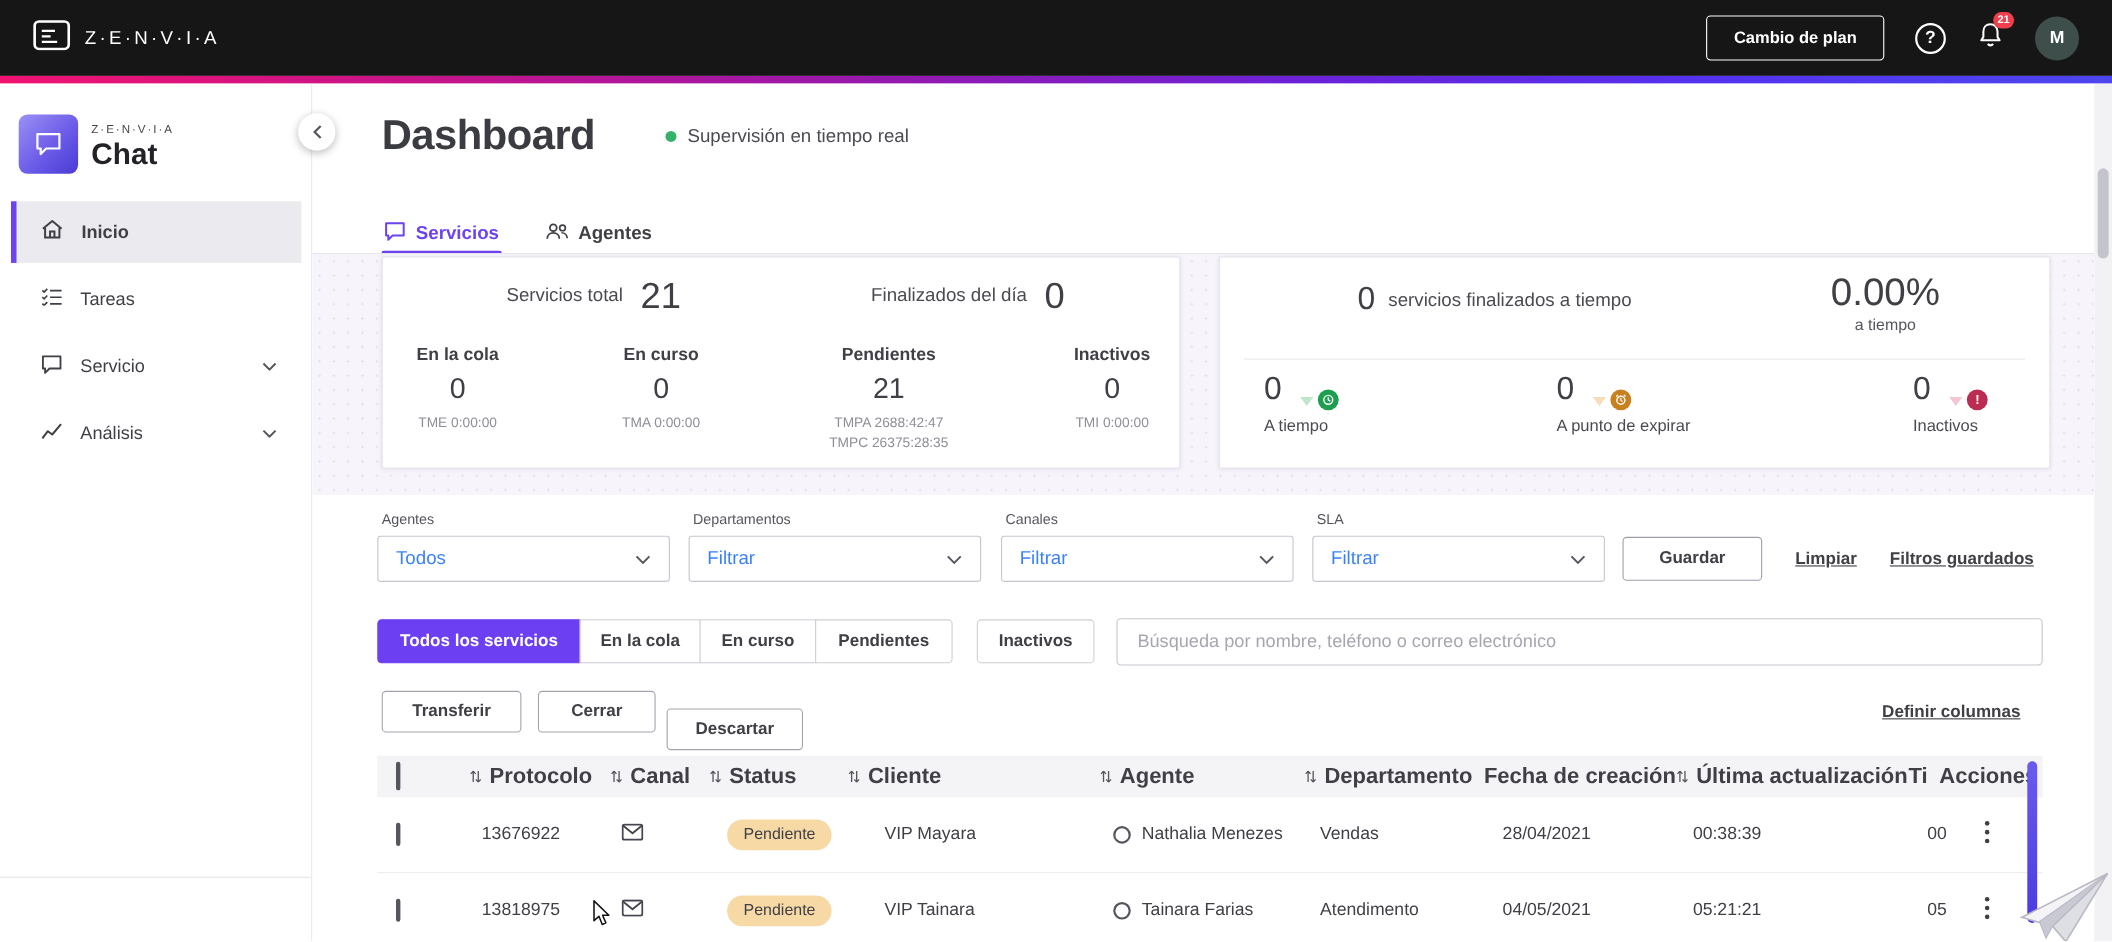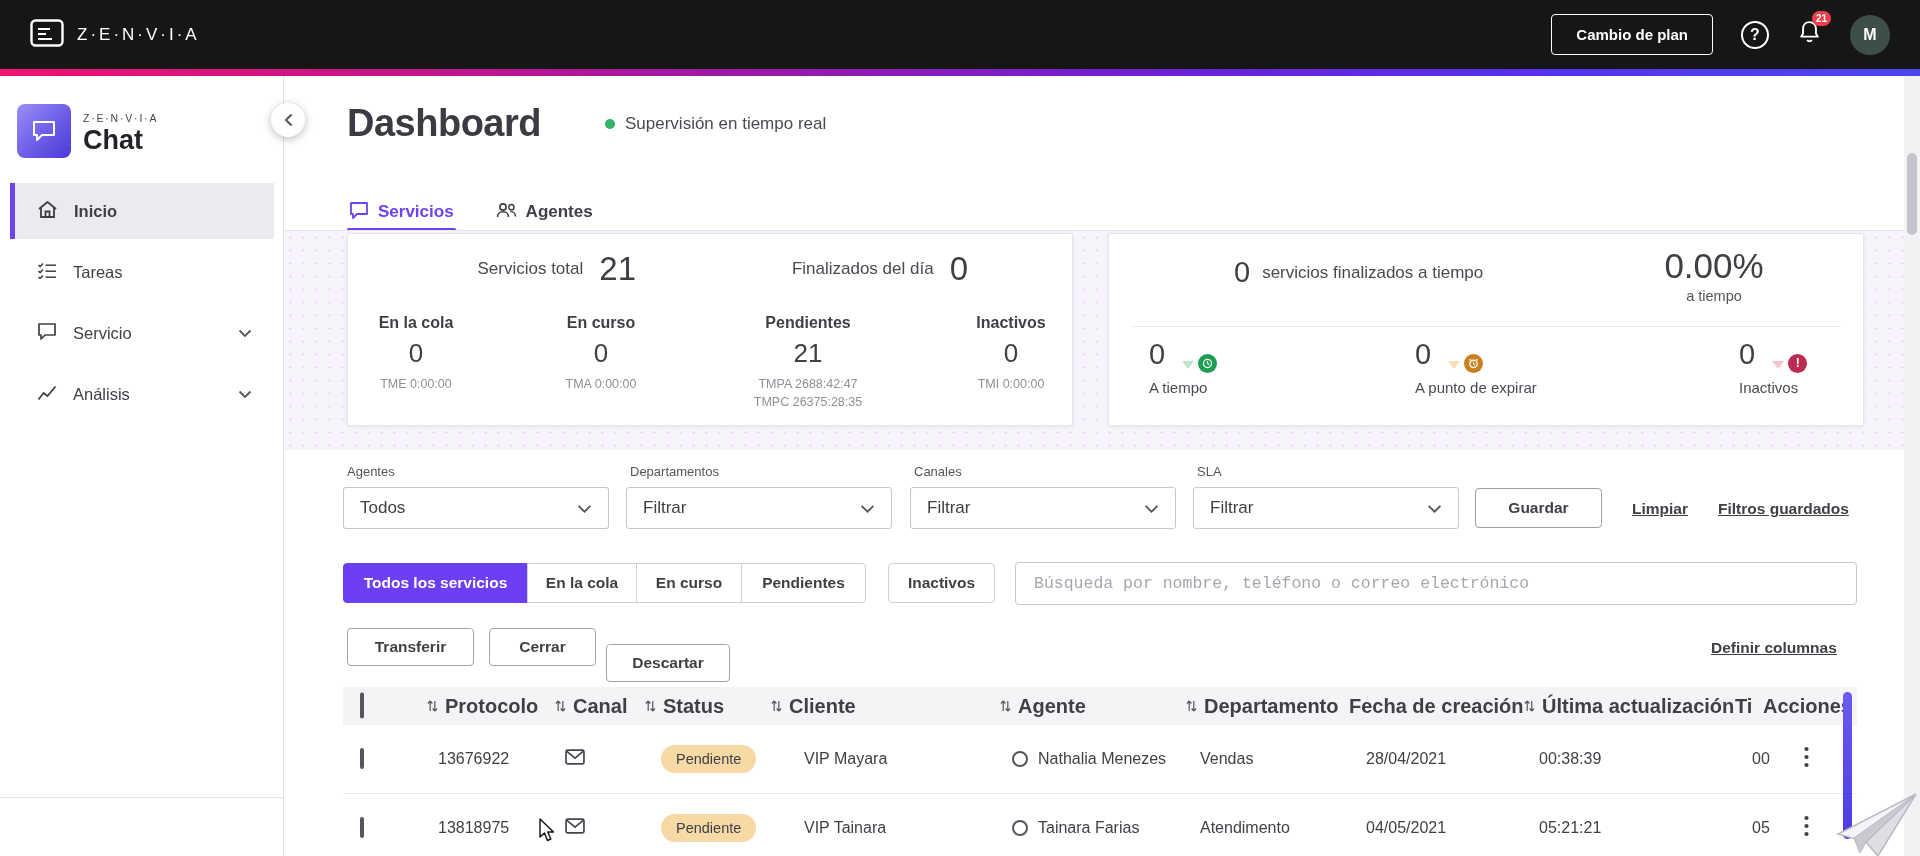--- a/index.html
+++ b/index.html
@@ -95,42 +95,42 @@
   .sla-body { width:32px; height:24px; border-radius:7px; }
   .sla-tail { position:absolute; left:5px; top:22px; width:0; height:0; border:6px solid transparent; border-top-width:8px; }
   .sla-badge { position:absolute; right:-2px; bottom:-2px; width:19px; height:19px; border-radius:50%;
                display:flex; align-items:center; justify-content:center; color:#fff; font-size:12px; font-weight:700; }
   .sla-green  .sla-body{background:#BFE5CB} .sla-green  .sla-tail{border-top-color:#BFE5CB} .sla-green  .sla-badge{background:#1E9E50}
   .sla-orange .sla-body{background:#F7DDB9} .sla-orange .sla-tail{border-top-color:#F7DDB9} .sla-orange .sla-badge{background:#C9801F}
   .sla-red    .sla-body{background:#F3C6D2} .sla-red    .sla-tail{border-top-color:#F3C6D2} .sla-red    .sla-badge{background:#BC2B52}
 
   .filter-label { position:absolute; font-size:13px; color:#55555E; top:388px; }
   .select { position:absolute; top:411px; width:266px; height:42px; border:1px solid #C6C6CE; border-radius:3px;
-            background:#fff; display:flex; align-items:center; padding:0 16px; font-size:17px; color:#404040; cursor:pointer; }
+            background:#fff; display:flex; align-items:center; padding:0 16px; font-size:17px; color:#3b82f6; cursor:pointer; }
   .select .chev { margin-left:auto; display:flex; }
   .btn-guardar { position:absolute; left:1191px; top:412px; width:127px; height:40px; border:1px solid #9E9EA8;
                  border-radius:4px; background:#fff; font-size:15.5px; font-weight:600; color:#3F3F46; cursor:pointer;
                  font-family:"Liberation Sans", sans-serif; }
   .link { font-size:15.5px; font-weight:600; color:#3F3F46; text-decoration:underline; cursor:pointer; white-space:nowrap; }
   .link-limpiar { position:absolute; left:1348px; top:424px; }
   .link-saved { position:absolute; left:1434px; top:424px; }
 
   .seg { position:absolute; left:59px; top:487px; display:flex; }
   .seg-btn { height:40px; border:1px solid #CFCFD6; background:#fff; font-size:15.5px; font-weight:700;
              color:#3F3F46; display:flex; align-items:center; justify-content:center; cursor:pointer; }
   .seg-btn + .seg-btn { margin-left:-1px; }
   .seg-btn:first-child { border-radius:4px 0 0 4px; }
   .seg-btn:last-child { border-radius:0 4px 4px 0; }
   .seg-btn.primary { background:#6C3FF2; border-color:#6C3FF2; color:#fff; }
   .btn-inactivos { position:absolute; left:604px; top:487px; width:107px; height:40px; border:1px solid #CFCFD6;
                    border-radius:4px; background:#fff; font-size:15.5px; font-weight:700; color:#3F3F46; cursor:pointer;
                    font-family:"Liberation Sans", sans-serif; }
   .search-input { position:absolute; left:731px; top:486px; width:842px; height:43px; border:1px solid #C6C6CE;
                   border-radius:4px; padding:0 18px; font-size:16.5px; color:#c2410c;
-                  font-family:Liberation Mono, monospace; }
+                  font-family:Liberation Sans, sans-serif; }
   .search-input::placeholder { color:#A6A6B0; }
 
   .btn-bulk { position:absolute; top:552px; height:38px; border:1px solid #A3A3AD; border-radius:4px; background:#fff;
               font-size:15.5px; font-weight:600; color:#3F3F46; cursor:pointer; font-family:"Liberation Sans", sans-serif; }
   .link-columns { position:absolute; left:1427px; top:563px; }
 
   .table { position:absolute; left:59px; top:611px; width:1514px; }
   .thead { position:relative; height:38px; background:#F4F4F7; font-size:20px; font-weight:700; color:#3F3F46; }
   .th { position:absolute; top:50%; transform:translateY(-50%); display:flex; align-items:center; gap:7px;
         white-space:nowrap; cursor:pointer; }
@@ -289,21 +289,21 @@
               <path d="M14.4 9.6 c3 0 5.2 2 5.2 5" fill="none" stroke="#3F3F46" stroke-width="1.5"></path>
             </svg>
         </span>
         <span>Agentes</span>
       </div>
     </div>
 
     <div class="band"></div>
 
     <div class="card left">
-      <div class="lc-top-group" style="left:68px; width:220px;">
+      <div class="lc-top-group" style="left:51px; width:220px;">
         <span class="lc-label">Servicios total</span>
         <span class="lc-big">21</span>
       </div>
       <div class="lc-top-group" style="left:350px; width:270px;">
         <span class="lc-label">Finalizados del día</span>
         <span class="lc-big">0</span>
       </div>
 
       <div class="lc-col" style="left:68px;">
         <div class="lc-col-label">En la cola</div>

